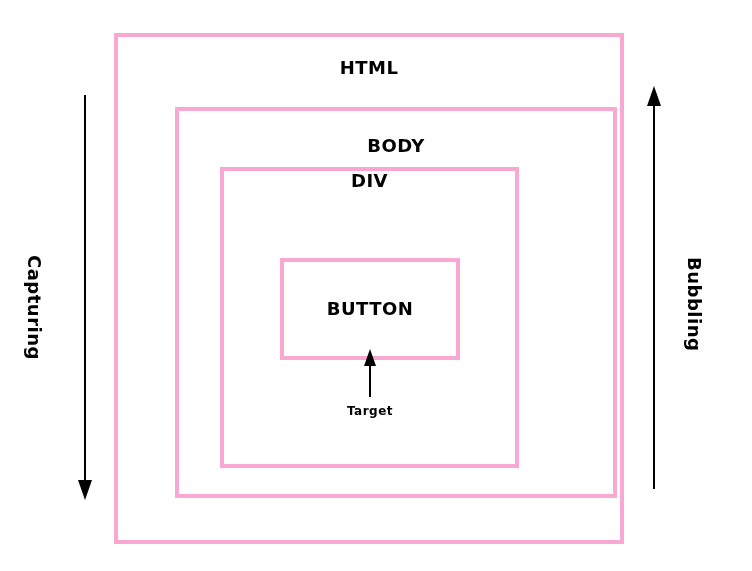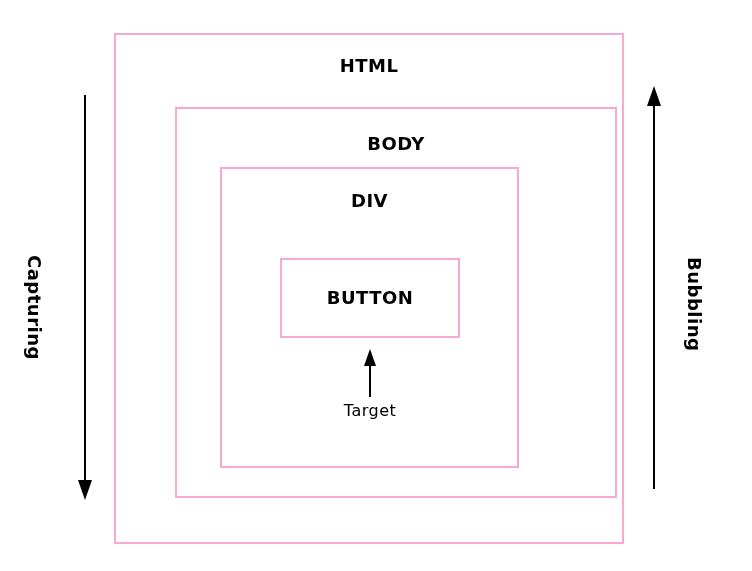--- a/index.html
+++ b/index.html
@@ -11,40 +11,40 @@
     position: relative;
     width: 752px;
     height: 571px;
     background: #ffffff;
     font-family: "DejaVu Sans", "Liberation Sans", sans-serif;
     color: #000000;
     overflow: hidden;
   }
   .box {
     position: absolute;
-    border: 2px solid #f9a8d4;
+    border: 4px solid #f9a8d4;
     box-sizing: border-box;
     background: transparent;
   }
   .box-label {
     display: block;
     text-align: center;
     font-weight: bold;
     font-size: 18px;
     letter-spacing: 0.5px;
     line-height: 20px;
   }
   .html-box   { left: 114px; top: 33px;  width: 510px; height: 511px; }
   .html-box .box-label { margin-top: 21px; }
   .body-box   { left: 175px; top: 107px; width: 442px; height: 391px; }
   .body-box .box-label { margin-top: 25px; }
   .div-box    { left: 220px; top: 167px; width: 299px; height: 301px; }
-  .div-box .box-label { margin-top: 22px; }
+  .div-box .box-label { }
   .button-box {
-    left: 280px; top: 258px; width: 180px; height: 80px;
+    left: 280px; top: 258px; width: 180px; height: 102px;
     display: flex; align-items: center; justify-content: center;
   }
   .button-box .box-label { margin-top: 0; }
   .arrow-layer {
     position: absolute;
     left: 0; top: 0;
     width: 752px; height: 571px;
     pointer-events: none;
   }
   .side-label {
@@ -54,22 +54,22 @@
     font-size: 18px;
     letter-spacing: 0.5px;
     white-space: nowrap;
   }
   .capturing-label { left: 24px;  top: 255px; }
   .bubbling-label  { left: 684px; top: 257px; }
   .target-label {
     position: absolute;
     left: 320px; top: 401px; width: 100px;
     text-align: center;
-    font-weight: normal;
-    font-size: 16px;
+    font-weight: bold;
+    font-size: 12px;
     letter-spacing: 0.5px;
     line-height: 20px;
   }
 </style>
 </head>
 <body>
 
 <div class="canvas">
 
   <div class="box html-box">

